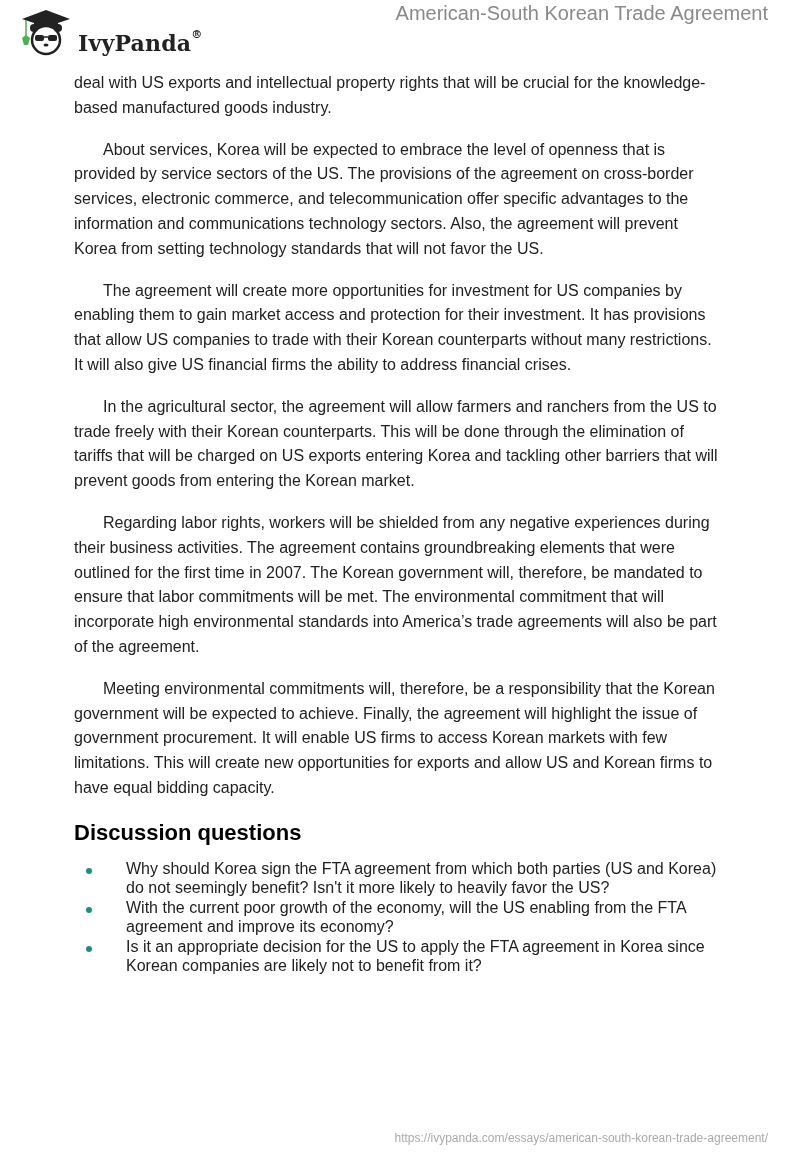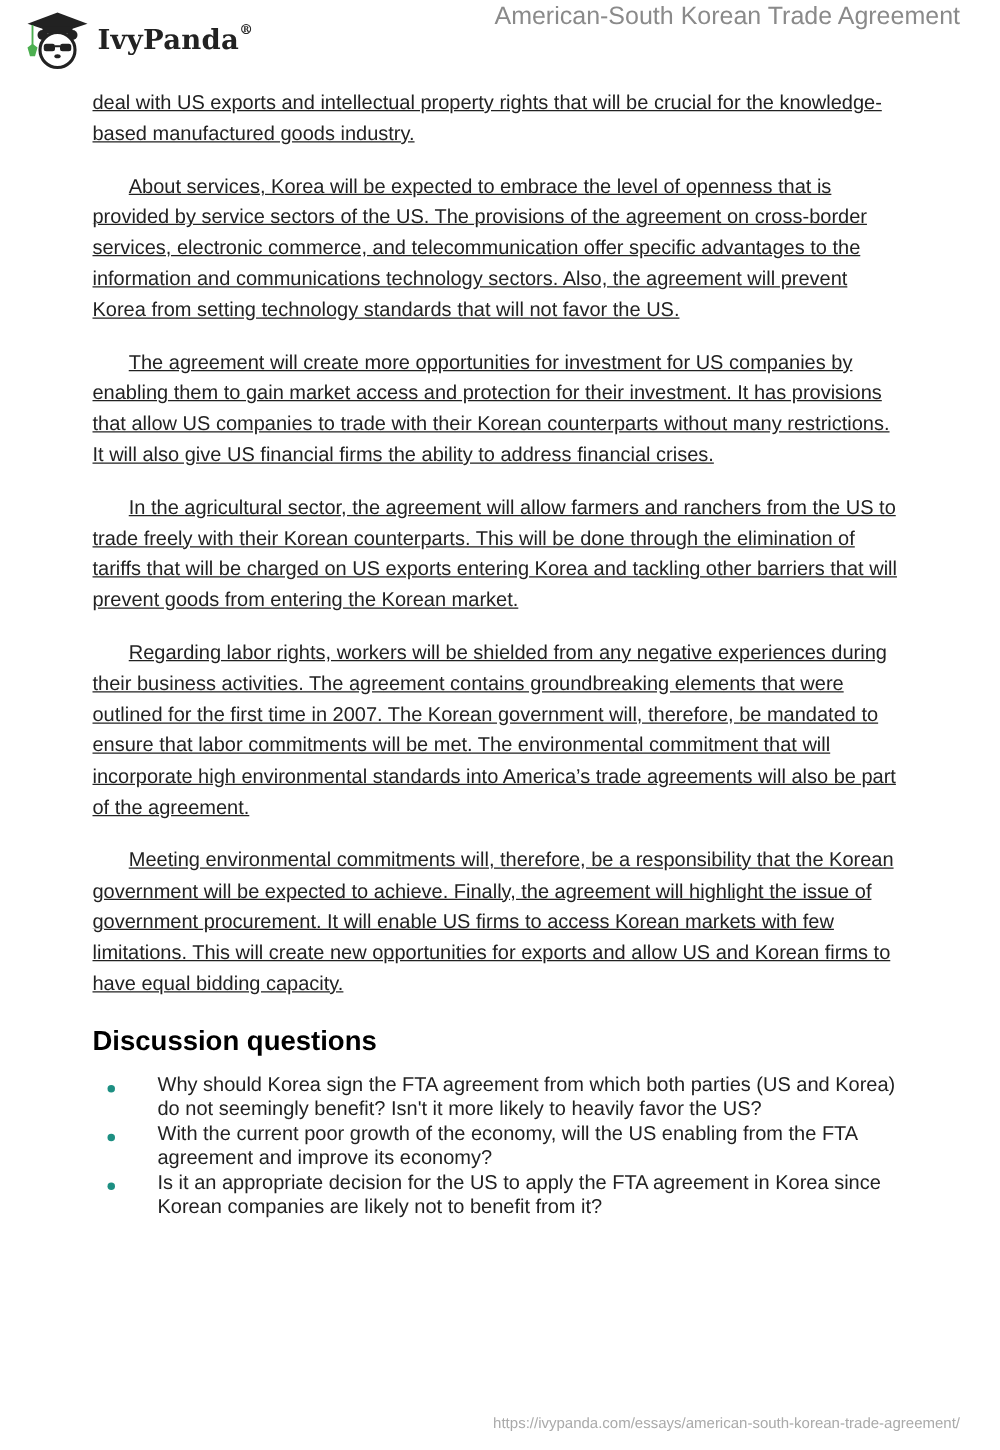--- a/index.html
+++ b/index.html
@@ -1,25 +1,25 @@
 <!DOCTYPE html>
 <html><head>
 <meta charset="utf-8">
 <style>
   html, body { margin: 0; padding: 0; background: #ffffff; }
   body { width: 800px; height: 1160px; position: relative; overflow: hidden;
          font-family: "Liberation Sans", sans-serif; color: #222222; }
   .header { position: absolute; left: 0; top: 0; width: 800px; height: 64px; }
-  .logo { position: absolute; left: 18px; top: 8px; display: flex; align-items: center; }
+  .logo { position: absolute; left: 18px; top: 8px; display: flex; align-items: flex-end; }
   .logo svg { width: 56px; height: 48px; }
   .logo-text { font-family: "DejaVu Serif", serif; font-weight: bold; font-size: 22px; color: #222; margin-left: 4px; letter-spacing: 0.2px; }
   .logo-text sup { font-size: 11px; vertical-align: top; position: relative; top: -2px; }
   .doc-title { position: absolute; right: 32px; top: 2px; font-size: 20px; color: #8a8a8a; }
   .content { position: absolute; left: 74px; top: 71px; width: 660px; }
-  p { margin: 0 10px 17px 0; font-size: 16px; line-height: 24.8px; color: #222; text-decoration: underline; }
+  p { margin: 0 10px 17px 0; font-size: 16px; line-height: 24.8px; color: #222; }
   p.first { text-indent: 0; }
   p.indent { text-indent: 29px; }
   h2 { font-size: 22px; font-weight: bold; margin: 18px 0 12px 0; color: #000000; line-height: 28px; }
   ul { list-style: none; margin: 0; padding: 0; }
   li { position: relative; padding-left: 52px; font-size: 16px; line-height: 19px; color: #222; margin-bottom: 1px; }
   li .bullet { position: absolute; left: 12px; top: 9px; width: 6px; height: 6px; border-radius: 50%; background: #1d8f82; }
   .footer-url { position: absolute; right: 32px; top: 1131px; font-size: 12px; color: #aaaaaa; }
 </style>
 </head>
 <body>

